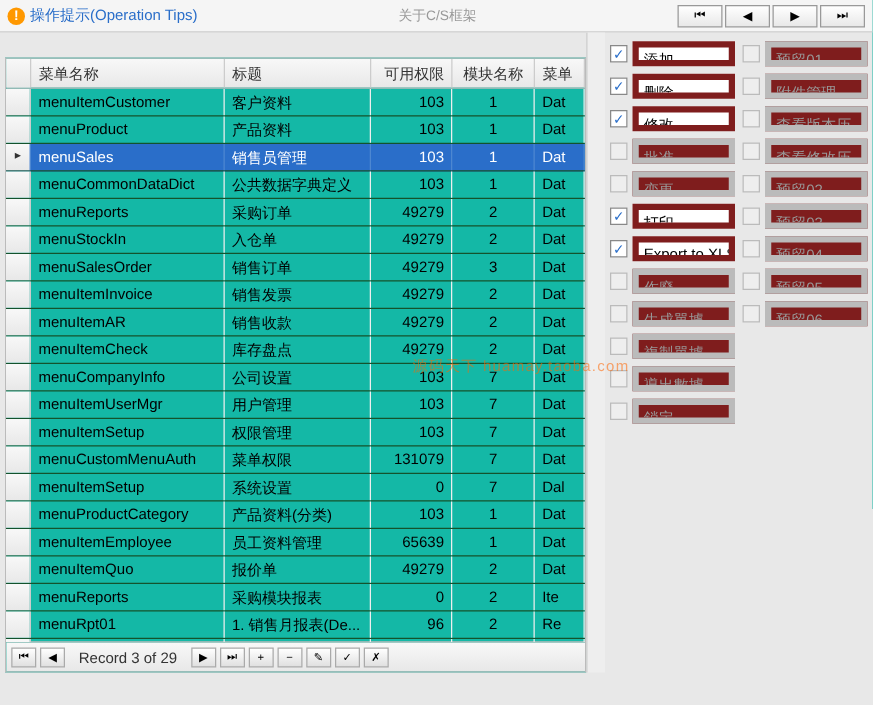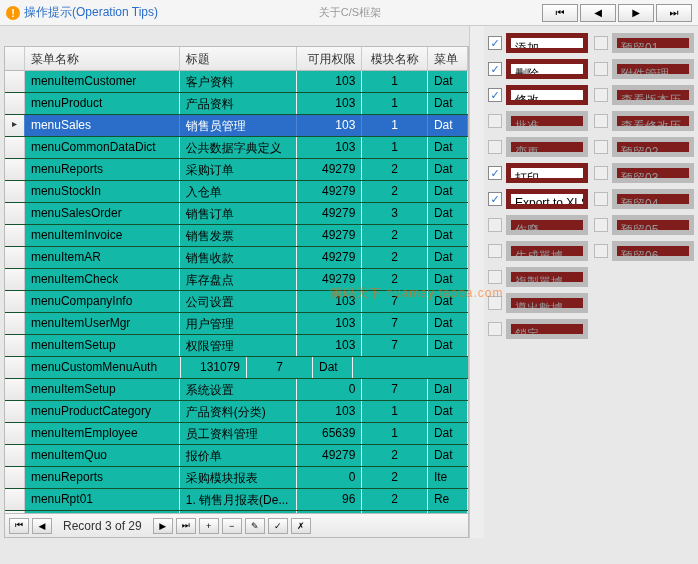--- a/index.html
+++ b/index.html
@@ -167,20 +167,21 @@
           <div class="gc ind"></div>
           <div class="gc c1">menuItemSetup</div>
           <div class="gc c2">权限管理</div>
           <div class="gc c3">103</div>
           <div class="gc c4">7</div>
           <div class="gc c5">Dat</div>
         </div>
         <div class="grow">
           <div class="gc ind"></div>
           <div class="gc c1">menuCustomMenuAuth</div>
+          <div class="gc c2">菜单权限</div>
           <div class="gc c3">131079</div>
           <div class="gc c4">7</div>
           <div class="gc c5">Dat</div>
         </div>
         <div class="grow">
           <div class="gc ind"></div>
           <div class="gc c1">menuItemSetup</div>
           <div class="gc c2">系统设置</div>
           <div class="gc c3">0</div>
           <div class="gc c4">7</div>

